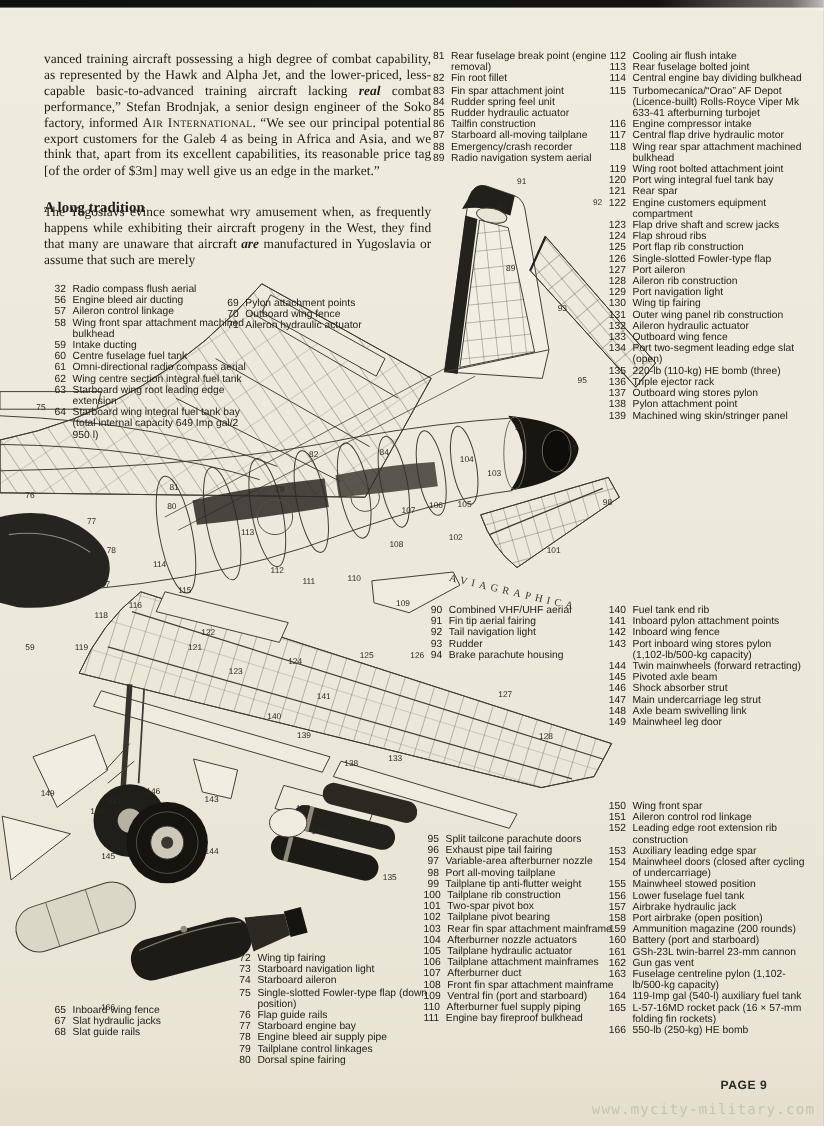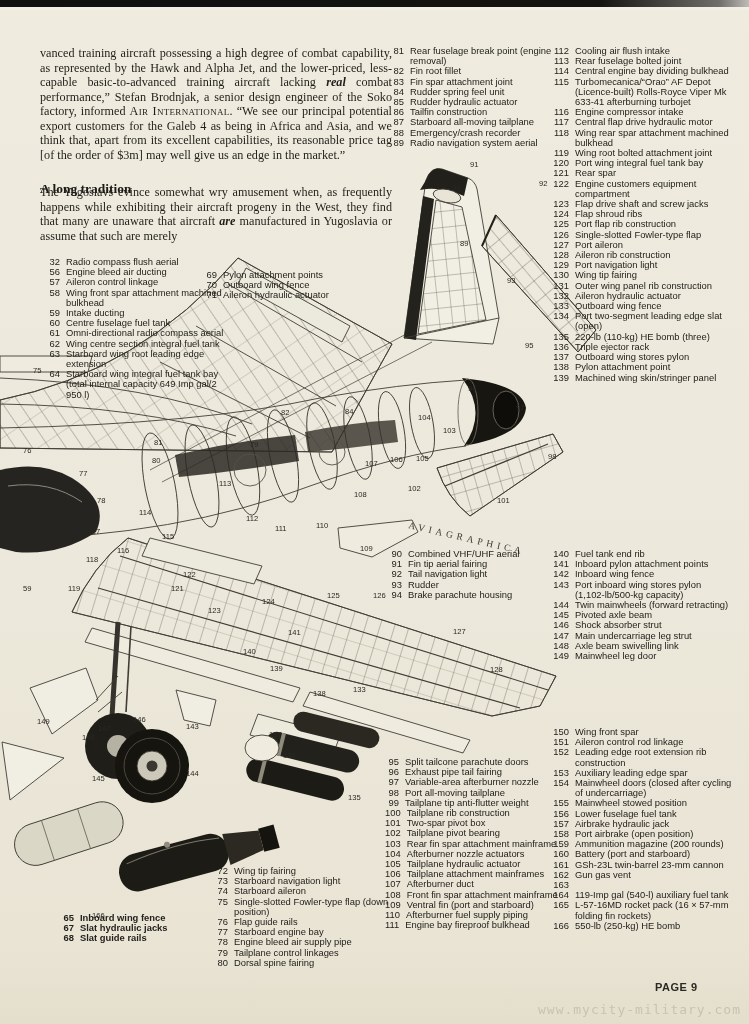--- a/index.html
+++ b/index.html
@@ -621,20 +621,21 @@
       <div class="row">
         <span class="num">161</span>
         <span class="txt">GSh-23L twin-barrel 23-mm cannon</span>
       </div>
       <div class="row">
         <span class="num">162</span>
         <span class="txt">Gun gas vent</span>
       </div>
       <div class="row">
         <span class="num">163</span>
+        <span class="txt">Fuselage centreline pylon (1,102-lb/500-kg capacity)</span>
       </div>
       <div class="row">
         <span class="num">164</span>
         <span class="txt">119-Imp gal (540-l) auxiliary fuel tank</span>
       </div>
       <div class="row">
         <span class="num">165</span>
         <span class="txt">L-57-16MD rocket pack (16 × 57-mm folding fin rockets)</span>
       </div>
       <div class="row">
@@ -673,21 +674,21 @@
       </div>
       <div class="row">
         <span class="num">79</span>
         <span class="txt">Tailplane control linkages</span>
       </div>
       <div class="row">
         <span class="num">80</span>
         <span class="txt">Dorsal spine fairing</span>
       </div>
     </div>
-  <div class="plist w2 textlayer" style="left:60px;top:913px;width:178px;font-weight:bold;">
+  <div class="plist w2 textlayer" style="left:46px;top:913px;width:178px;">
       <div class="row">
         <span class="num">65</span>
         <span class="txt">Inboard wing fence</span>
       </div>
       <div class="row">
         <span class="num">67</span>
         <span class="txt">Slat hydraulic jacks</span>
       </div>
       <div class="row">
         <span class="num">68</span>

